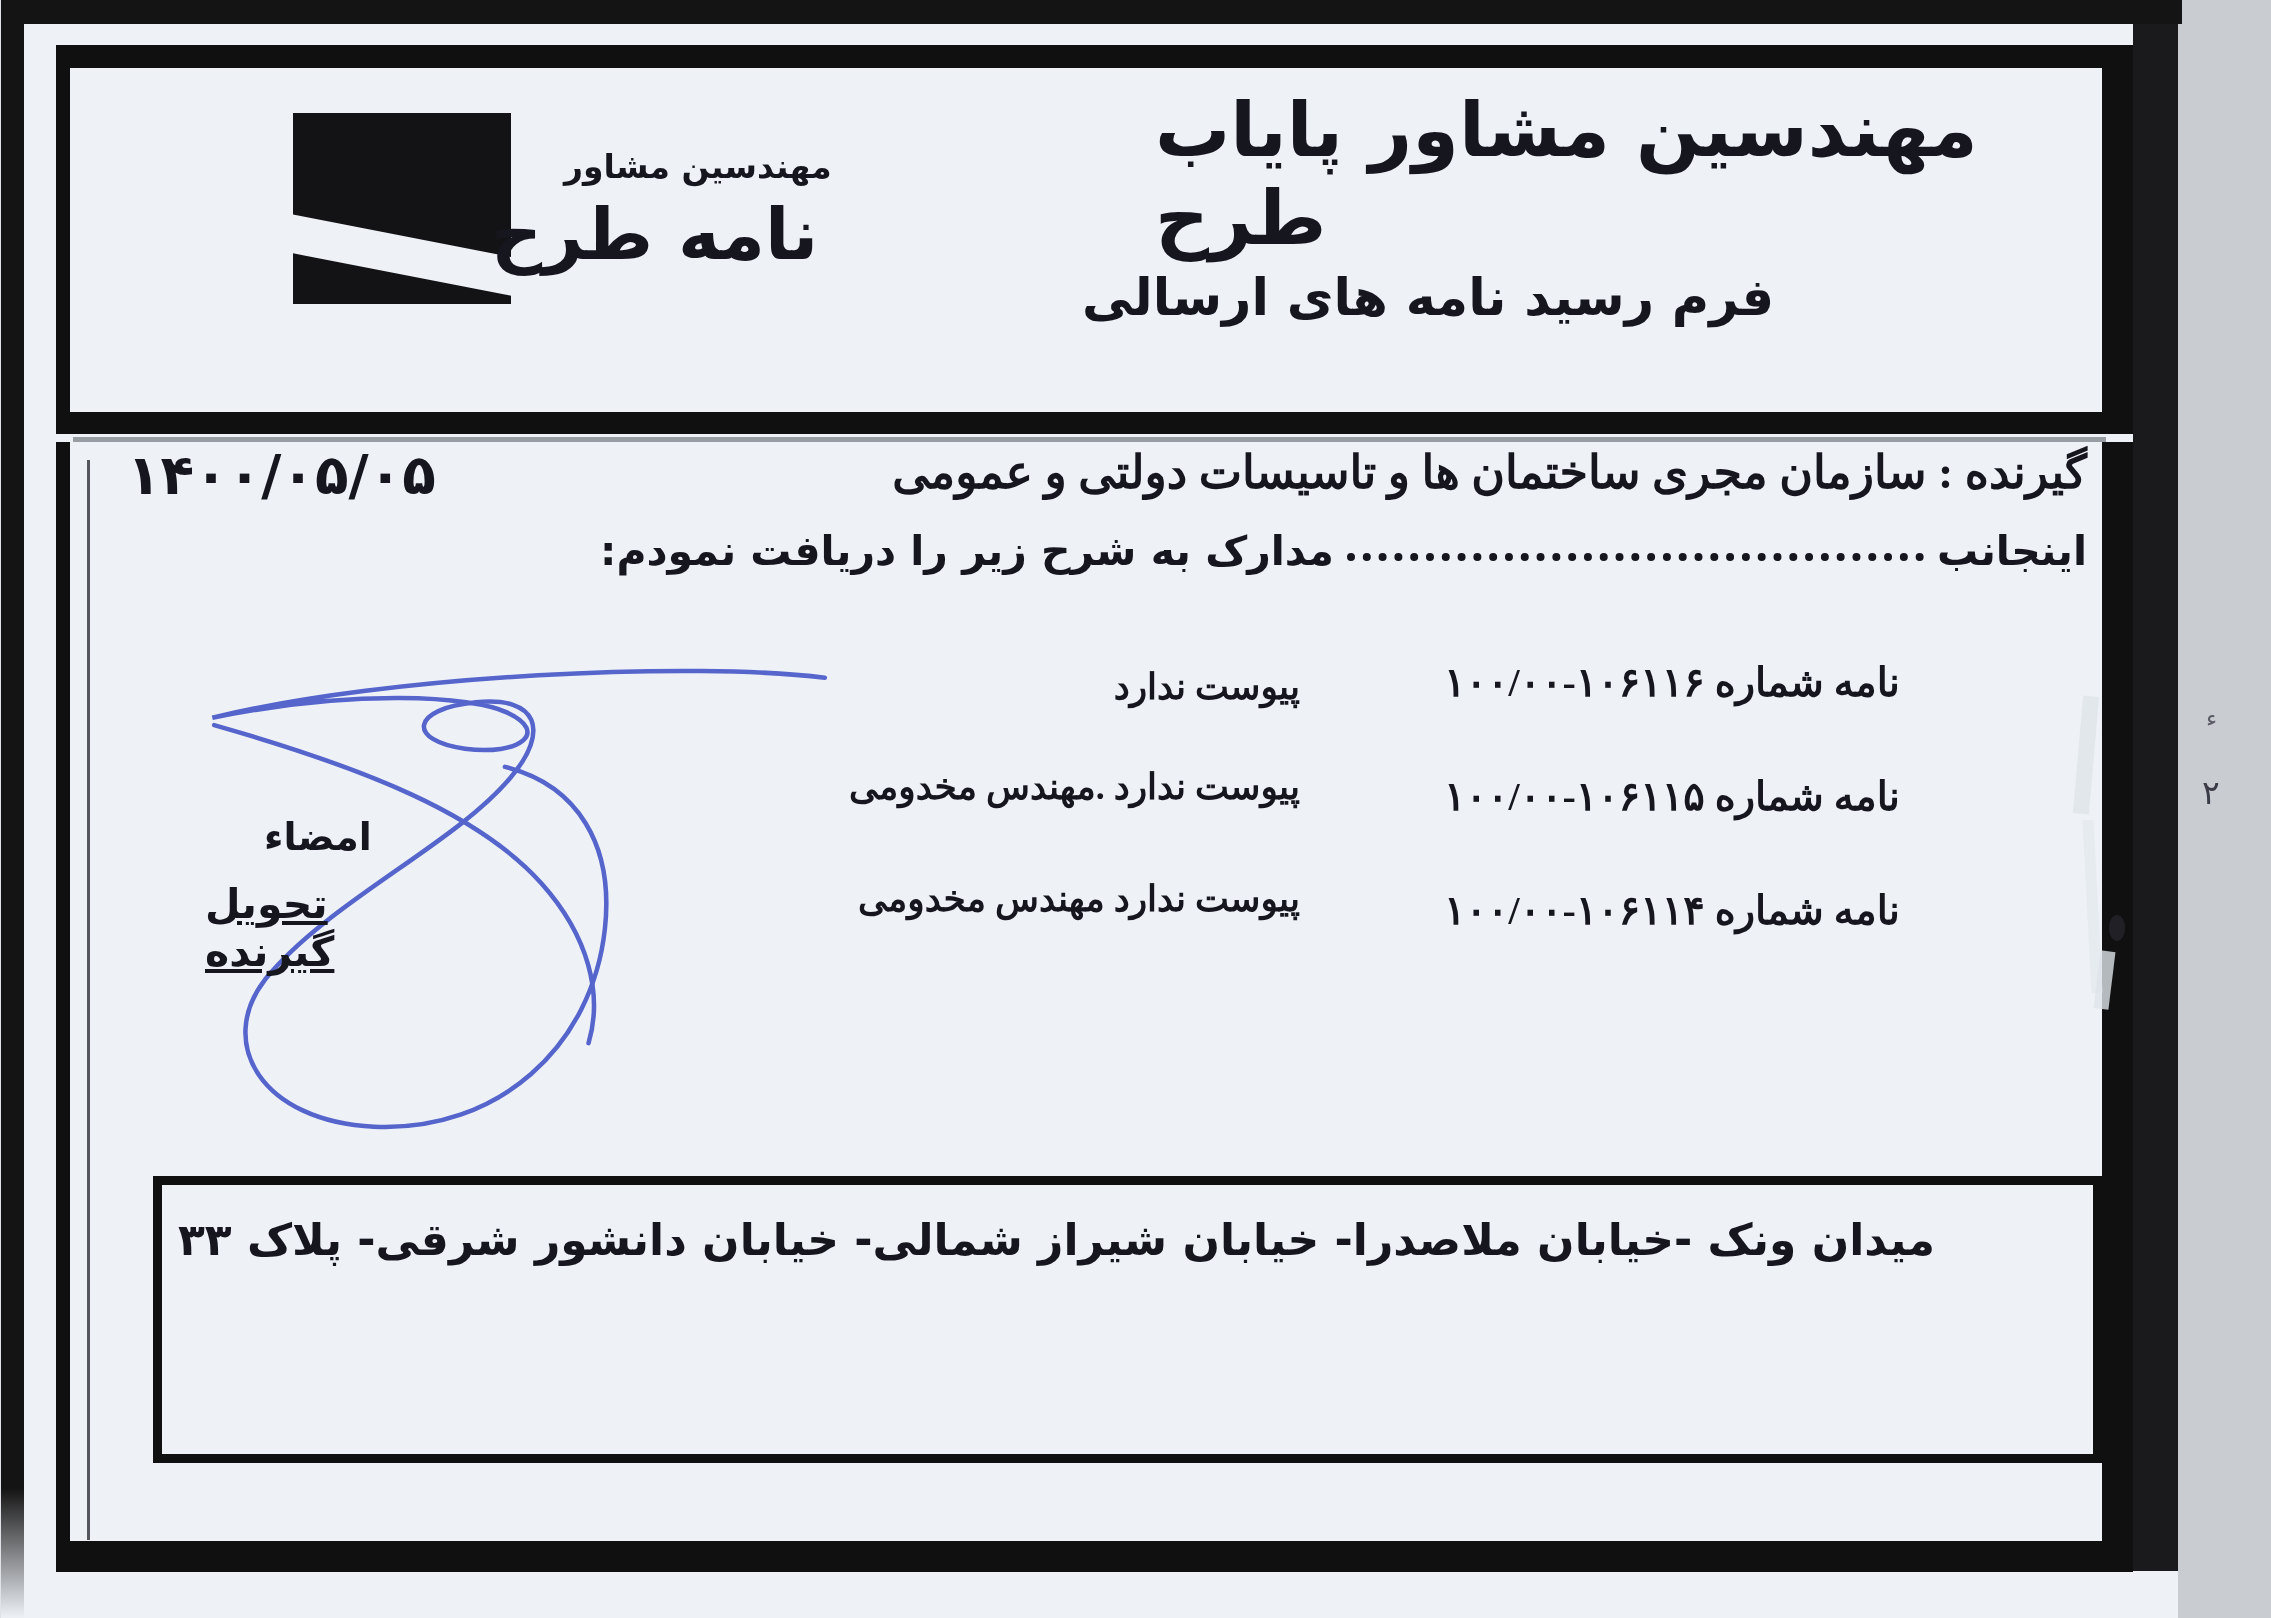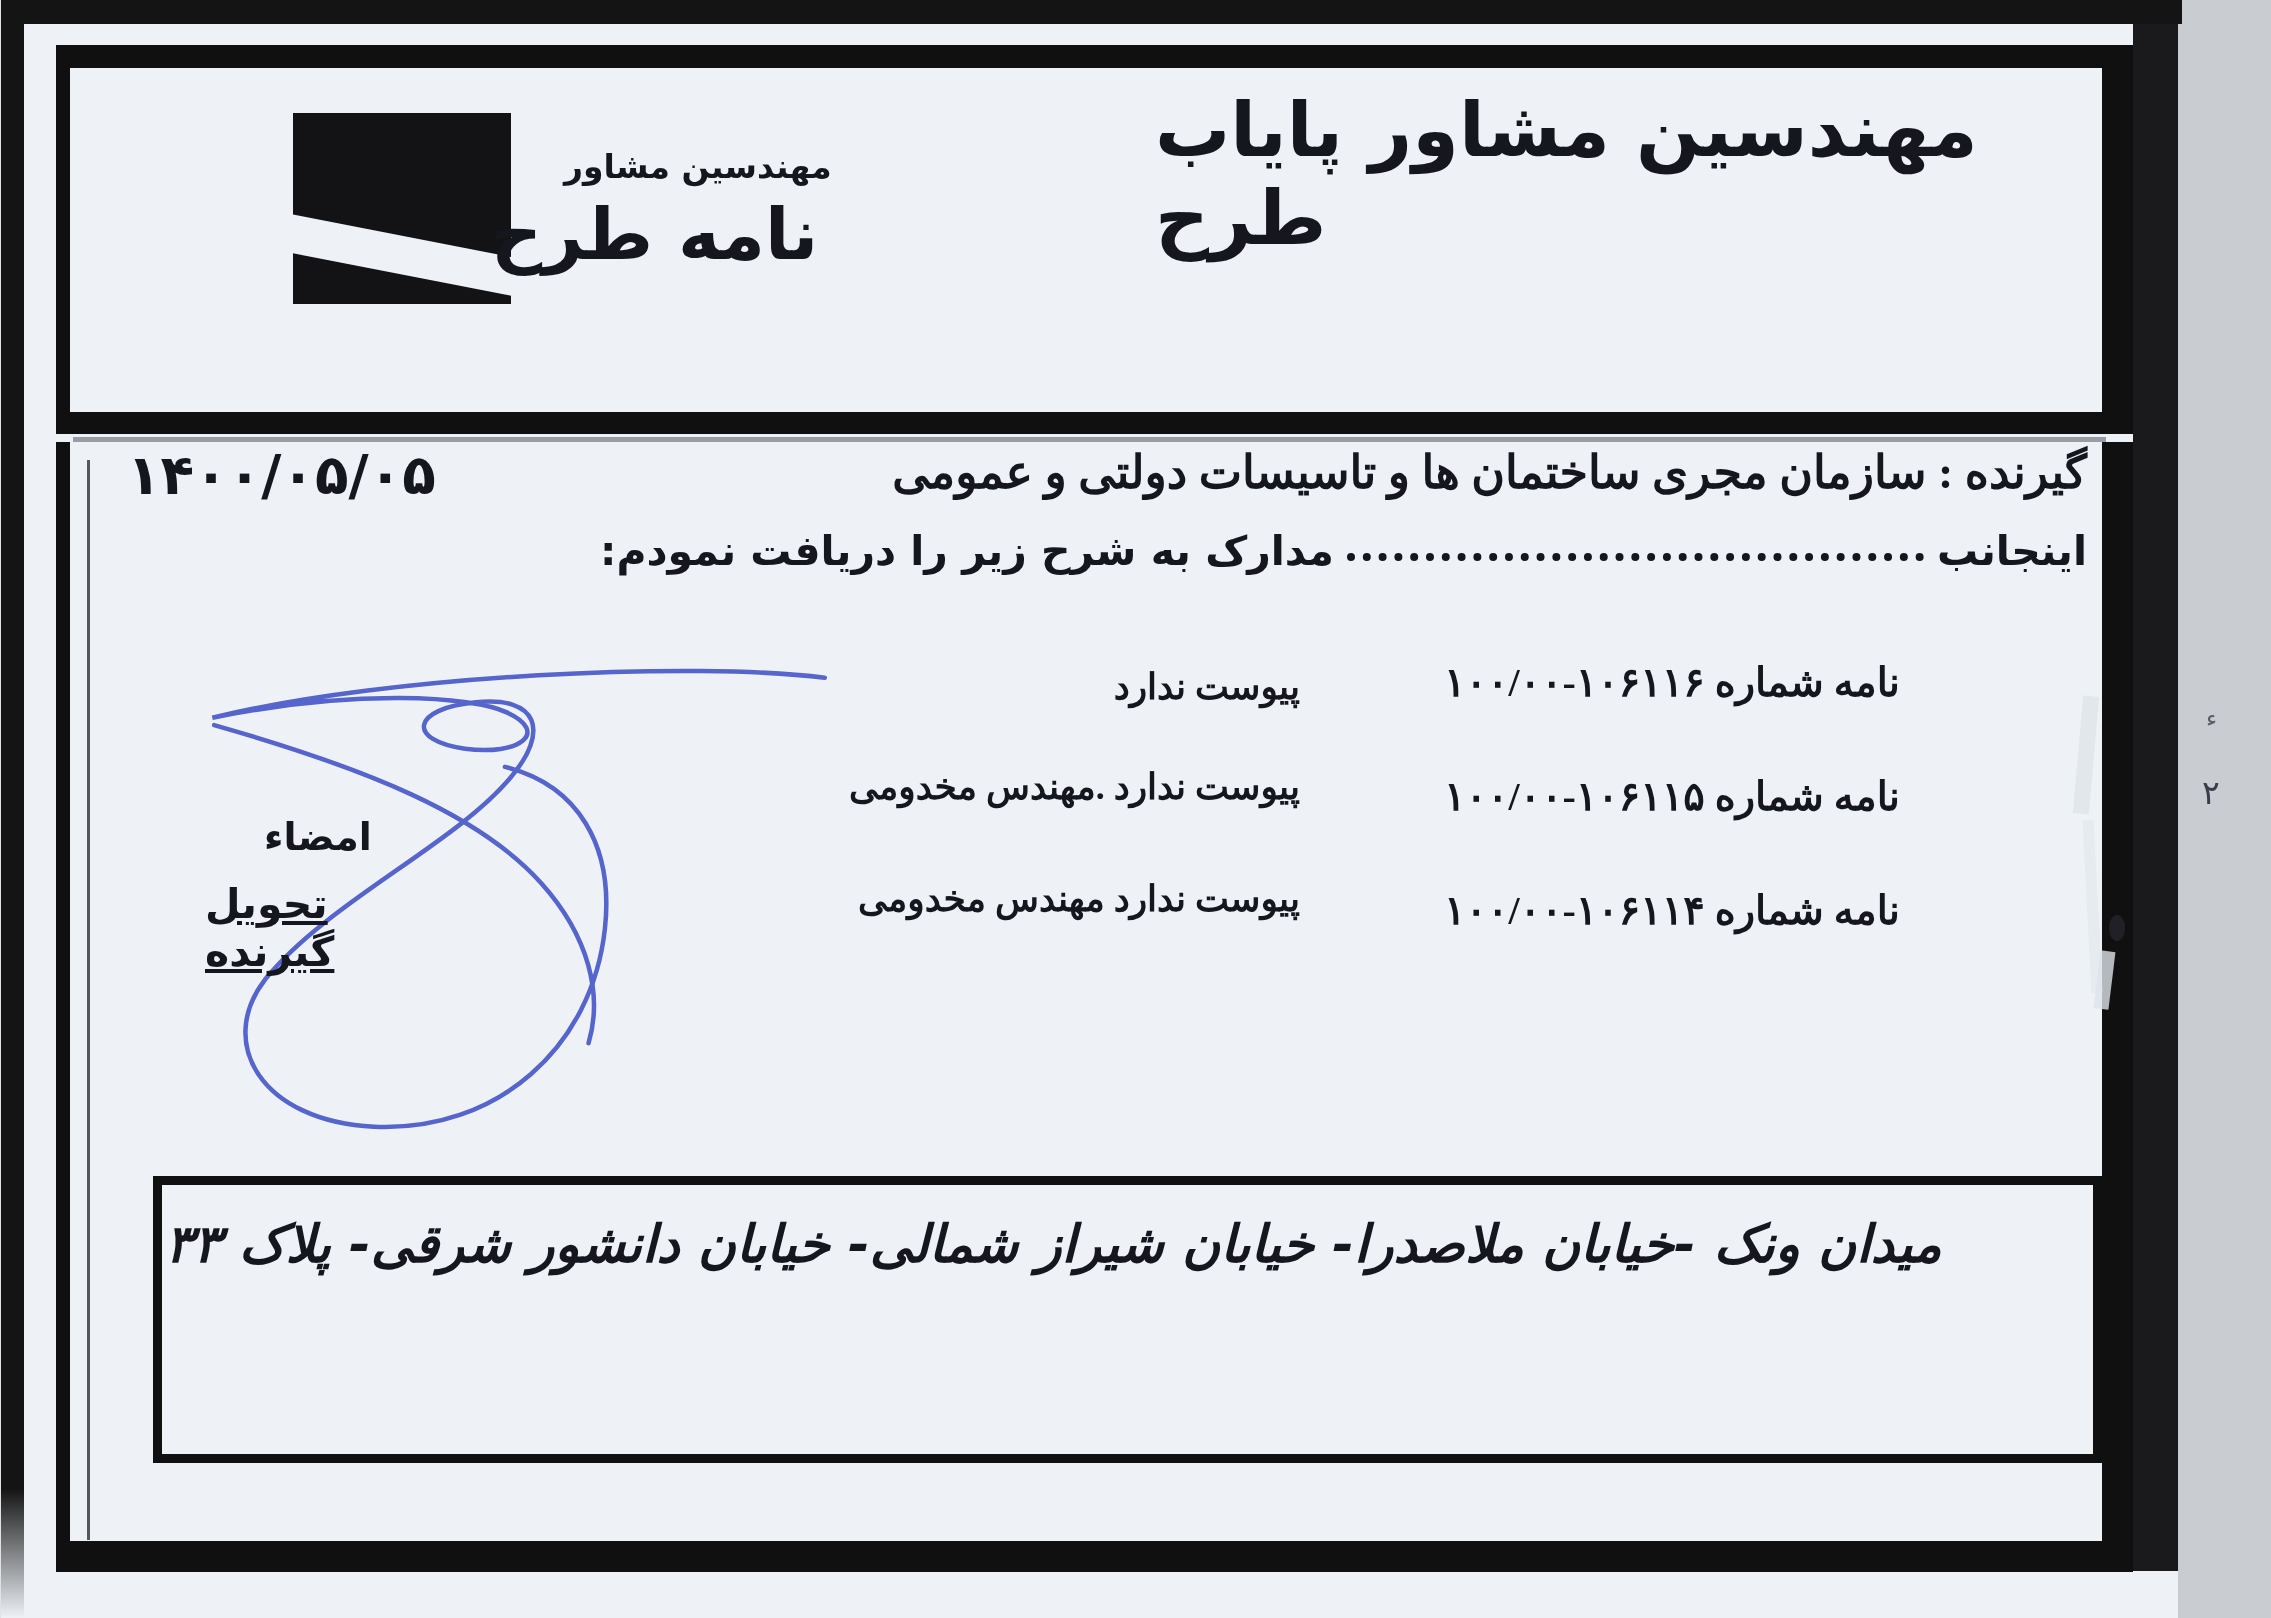--- a/index.html
+++ b/index.html
@@ -74,21 +74,21 @@
 
   .sig-label      { left: 264px; top: 815px;  width: 145px; font-size: 38px; }
   .receiver-label { left: 205px; top: 880px; width: 236px; font-size: 41px; text-decoration: underline; }
   .signature-svg  { left: 136px; top: 636px; width: 727px; height: 518px; }
 
   
   .address-box {
     left: 153px; top: 1176px; width: 1949px; height: 287px;
     border: 9px solid #101010;
   }
-  .address-line { position: absolute; left: 3px; top: 29px; width: 100%; font-size: 52px; font-style: italic; }
+  .address-line { position: absolute; left: 16px; top: 29px; width: 100%; font-size: 44px; }
   .department   { position: absolute; left: 0; top: 165px; width: 100%; font-size: 44px; }
 
   
   .tape-1 { left: 2078px; top: 696px;  width: 16.4px; height: 118px; background: #dfe5ea; opacity: .85; transform: rotate(5deg); }
   .tape-2 { left: 2087px; top: 820px;  width: 11px; height: 173px; background: #e4e9ee; opacity: .8;  transform: rotate(-3deg); }
   .tape-3 { left: 2097px; top: 951px; width: 14.5px; height: 58px;  background: #dde3e8; opacity: .8;  transform: rotate(7deg); }
   .blot   { left: 2109px; top: 915px; width: 16.4px; height: 25.5px;  background: #2e2e38; opacity: .55; border-radius: 50%; }
   .margin-mark-1 { left: 2206px; top: 704px; width: 45px; font-size: 23.6px; color: #5c5c66; }
   .margin-mark-2 { left: 2202px; top: 773px; width: 55px; font-size: 33px; color: #3c3c48; }
 </style>
@@ -105,20 +105,21 @@
   <div class="abs header-box"></div>
   <div class="abs gray-rule"></div>
 
   <div class="abs logo-mark">
     <div class="logo-stripe"></div>
   </div>
   <div class="abs logo-small ink bold center">مهندسین مشاور</div>
   <div class="abs logo-large ink bold center">نامه طرح</div>
 
   <div class="abs title ink bold center">مهندسین مشاور پایاب طرح</div>
+  <div class="abs subtitle ink bold center">فرم رسید نامه های ارسالی</div>
 
   <div class="abs main-box"></div>
   <div class="abs inner-left-line"></div>
 
   <div class="abs date-value ink bold center">۱۴۰۰/۰۵/۰۵</div>
 
   <div class="abs recipient-line ink bold right">گیرنده : سازمان مجری ساختمان ها و تاسیسات دولتی و عمومی</div>
 
   <div class="abs undersigned-row ink">
     <span>اینجانب</span>

